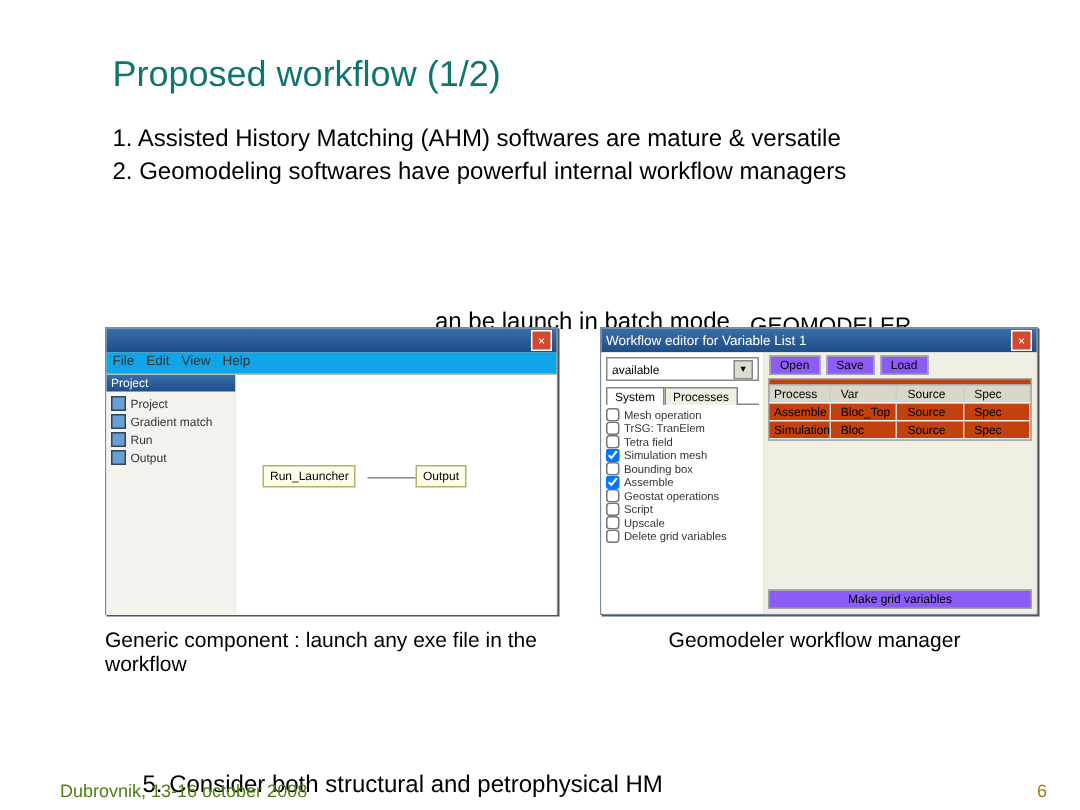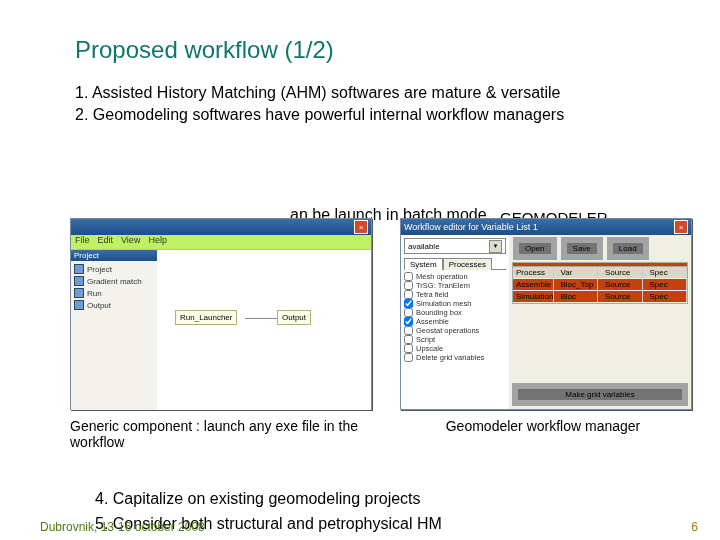--- a/index.html
+++ b/index.html
@@ -12,21 +12,21 @@
 .caption-left{position:absolute;left:70px;top:418px;width:300px;text-align:left;font-size:14px}
 .caption-right{position:absolute;left:428px;top:418px;width:230px;text-align:center;font-size:14px}
 .foot4{position:absolute;left:95px;top:490px;font-size:16px}
 .foot5{position:absolute;left:95px;top:515px;font-size:16px}
 .footer-date{position:absolute;left:40px;top:520px;font-size:12px;color:#4d7c0f}
 .page-num{position:absolute;right:22px;bottom:6px;font-size:12px;color:#a07910}
 
 .win{position:absolute;background:#ece9d8;border:1px solid #7a8aa3;box-shadow:1px 1px 0 #555;font-family:Tahoma,Arial,sans-serif;font-size:9px;color:#000}
 .win .tb{height:16px;background:linear-gradient(#3a6ea5,#1c4e89);color:#fff;display:flex;align-items:center;padding:0 3px;font-size:9px}
 .win .tb .x{margin-left:auto;width:12px;height:12px;background:#d04a2e;border:1px solid #fff;display:flex;align-items:center;justify-content:center;font-size:8px;color:#fff}
-.win .menubar{height:14px;background:#bef264;border-bottom:1px solid #c1bca8;padding:0 4px;display:flex;gap:8px;font-size:9px;color:#333}
+.win .menubar{height:14px;background:#0ea5e9;border-bottom:1px solid #c1bca8;padding:0 4px;display:flex;gap:8px;font-size:9px;color:#333}
 .win .content{position:relative;background:#fff;width:100%;height:calc(100% - 30px)}
 
 
 .win-left{left:70px;top:218px;width:300px;height:190px}
 .win-left .sidebar{position:absolute;left:0;top:0;bottom:0;width:86px;background:#f4f3ee;border-right:1px solid #c1bca8}
 .win-left .sidebar .hdr{background:linear-gradient(#3a6ea5,#1c4e89);color:#fff;padding:1px 3px;font-size:8px}
 .win-left .sidebar ul{list-style:none;margin:0;padding:2px 3px}
 .win-left .sidebar li{display:flex;align-items:center;gap:3px;padding:1px 0;font-size:8px;color:#333}
 .win-left .sidebar li .ico{width:8px;height:8px;background:#6a9ed8;border:1px solid #345}
 .win-left .canvas{position:absolute;left:86px;right:0;top:0;bottom:0;background:#fff}
@@ -39,21 +39,21 @@
 .win-right .lpane .combo{margin:3px;height:14px;border:1px solid #888;background:#fff;display:flex;align-items:center;padding:0 3px}
 .win-right .lpane .combo .arr{margin-left:auto;width:11px;height:11px;background:#dcdccf;border:1px solid #888;display:flex;align-items:center;justify-content:center;font-size:7px}
 .win-right .lpane .tabs{display:flex;border-bottom:1px solid #888;margin:0 3px}
 .win-right .lpane .tab{padding:1px 5px;border:1px solid #888;border-bottom:none;background:#efefe4;font-size:8px;position:relative;top:1px}
 .win-right .lpane .tab.active{background:#fff}
 .win-right .lpane ul{list-style:none;margin:2px 3px;padding:0}
 .win-right .lpane li{display:flex;align-items:center;gap:3px;padding:0;font-size:7.5px;color:#333}
 .win-right .lpane li input{width:9px;height:9px;margin:0}
 .win-right .rpane{position:absolute;left:108px;right:0;top:0;bottom:0;background:#efefe4}
 .win-right .rpane .row{display:flex;align-items:center;gap:4px;padding:2px 4px;font-size:8px}
-.win-right .rpane .btn{border:6px solid #a3a3a3;background:#737373;padding:1px 6px;font-size:8px}
+.win-right .rpane .btn{border:1px solid #a3a3a3;background:#8b5cf6;padding:1px 6px;font-size:8px}
 .win-right .rpane .hdrrow{background:#d9d7c8;border-top:1px solid #aaa;border-bottom:1px solid #aaa;margin-top:3px}
 .win-right .rpane .cell{flex:1;border-right:1px solid #ccc;padding:1px 3px;overflow:hidden;white-space:nowrap}
 .win-right .rpane .grid{background:#c2410c;border:1px solid #aaa;margin:0 3px}
 .win-right .rpane .grid .row{border-bottom:1px solid #eee;padding:0}
 .win-right .rpane .bottom{position:absolute;left:3px;right:3px;bottom:3px}
 .win-right .rpane .wide{width:100%;box-sizing:border-box;text-align:center}
 </style>
 </head>
 <body>
 
@@ -196,17 +196,16 @@
         <div class="bottom">
           <div class="btn wide">Make grid variables</div>
         </div>
       </div>
     </div>
   </div>
 
   <div class="caption-left">Generic component : launch any exe file in the workflow</div>
   <div class="caption-right">Geomodeler workflow manager</div>
 
-  <div class="foot4">4. Capitalize on existing geomodeling projects</div>
   <div class="foot5">5. Consider both structural and petrophysical HM</div>
   <div class="footer-date">Dubrovnik, 13-16 october 2008</div>
   <div class="page-num">6</div>
 </div>
 
 </body></html>

